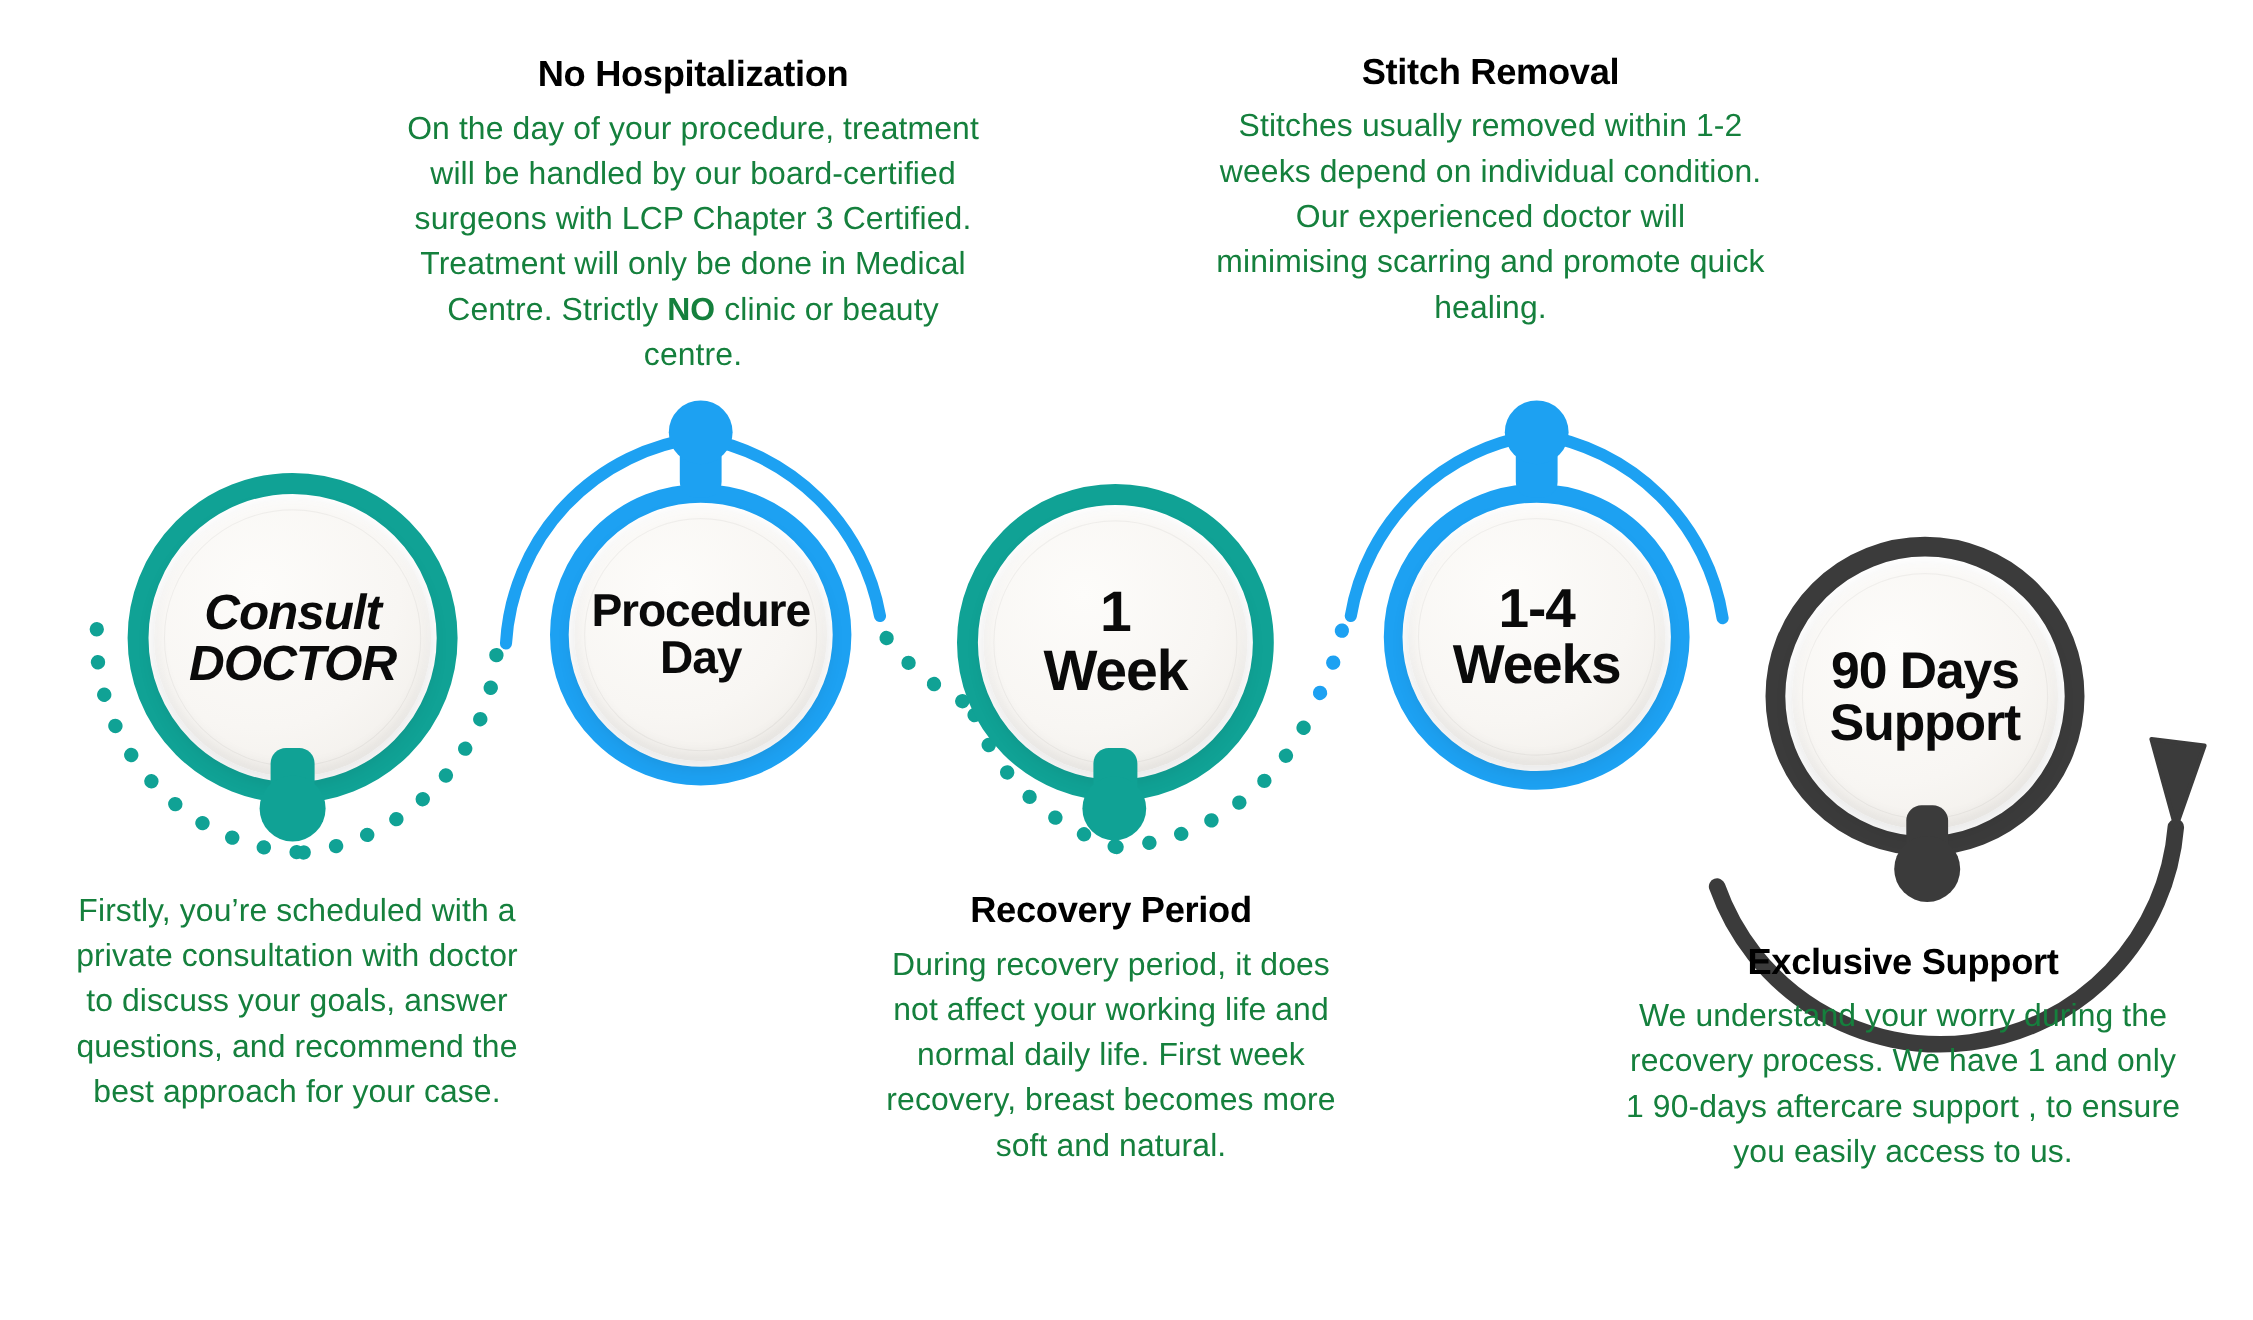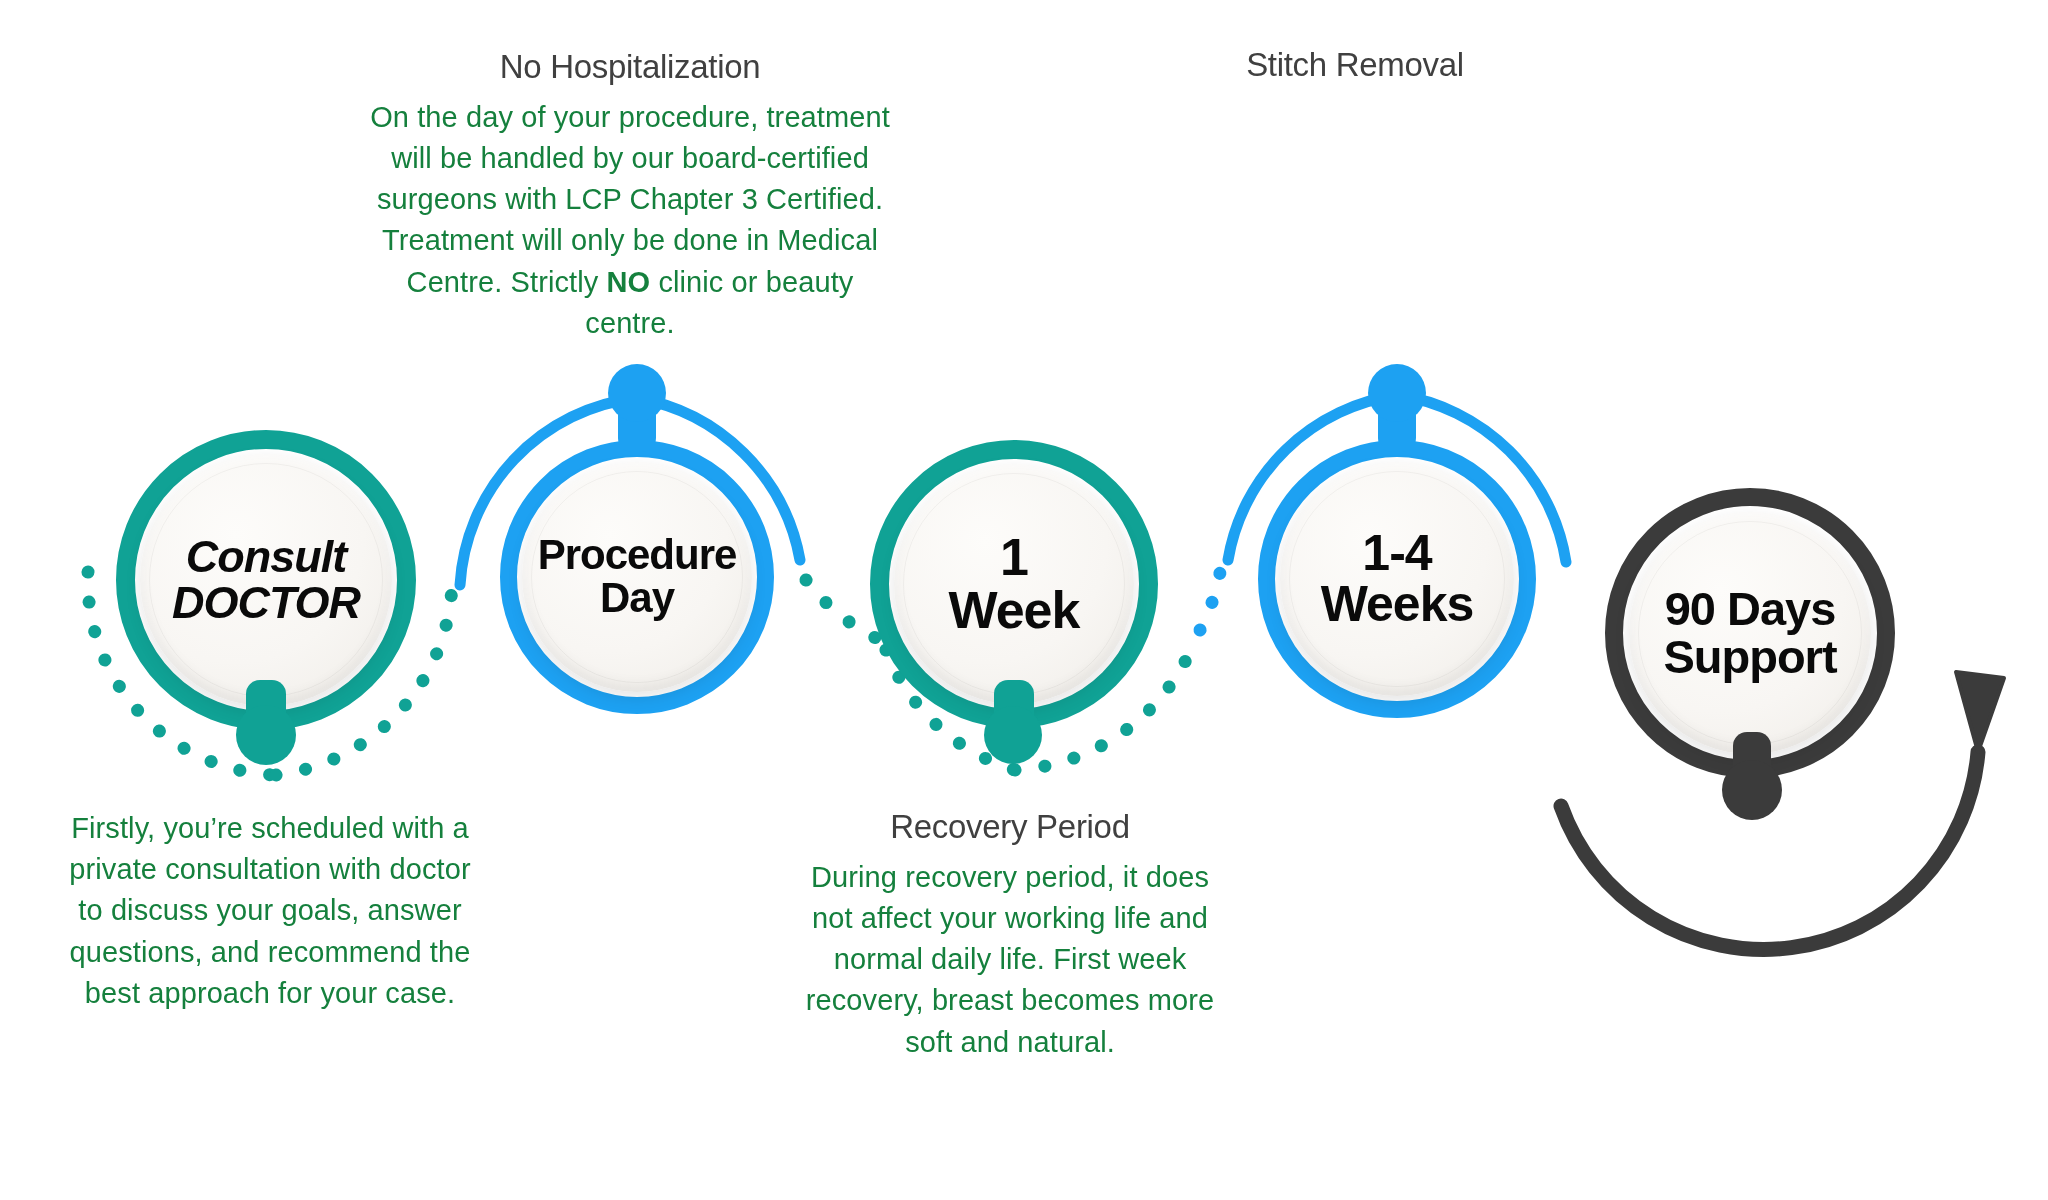--- a/index.html
+++ b/index.html
@@ -9,25 +9,25 @@
     font-family:"Liberation Sans", sans-serif;
     color:#141414;
     overflow:hidden;
     position:relative;
   }
   #stage{position:absolute;inset:0;}
 
   
   .block{position:absolute;text-align:center;}
   .blk-title{
-    font-weight:400;
+    font-weight:700;
     font-size:33px;
     line-height:1.18;
     letter-spacing:-0.3px;
-    color:#404040;
+    color:#000000;
     margin:0 0 10px 0;
   }
   .blk-body{
     font-weight:400;
     font-size:29px;
     line-height:1.42;
     color:#15803d;
     margin:0;
     letter-spacing:0.1px;
   }
@@ -167,25 +167,30 @@
 Support</div>
   </div>
 
   <div class="block" id="blk-hosp">
     <p class="blk-title">No Hospitalization</p>
     <p class="blk-body"><span>On the day of your procedure, treatment will be handled by our board-certified surgeons with LCP Chapter 3 Certified. Treatment will only be done in Medical Centre. Strictly </span><b>NO</b><span> clinic or beauty centre.</span></p>
   </div>
 
   <div class="block" id="blk-stitch">
     <p class="blk-title">Stitch Removal</p>
+    <p class="blk-body">Stitches usually removed within 1-2 weeks depend on individual condition. Our experienced doctor will minimising scarring and promote quick healing.</p>
   </div>
 
   <div class="block" id="blk-consult">
     <p class="blk-body">Firstly, you’re scheduled with a private consultation with doctor to discuss your goals, answer questions, and recommend the best approach for your case.</p>
   </div>
 
   <div class="block" id="blk-recov">
     <p class="blk-title">Recovery Period</p>
     <p class="blk-body">During recovery period, it does not affect your working life and normal daily life. First week recovery, breast becomes more soft and natural.</p>
   </div>
 
+  <div class="block" id="blk-excl">
+    <p class="blk-title">Exclusive Support</p>
+    <p class="blk-body">We understand your worry during the recovery process. We have 1 and only 1 90-days aftercare support , to ensure you easily access to us.</p>
+  </div>
 
 </div>
 
 </body></html>

